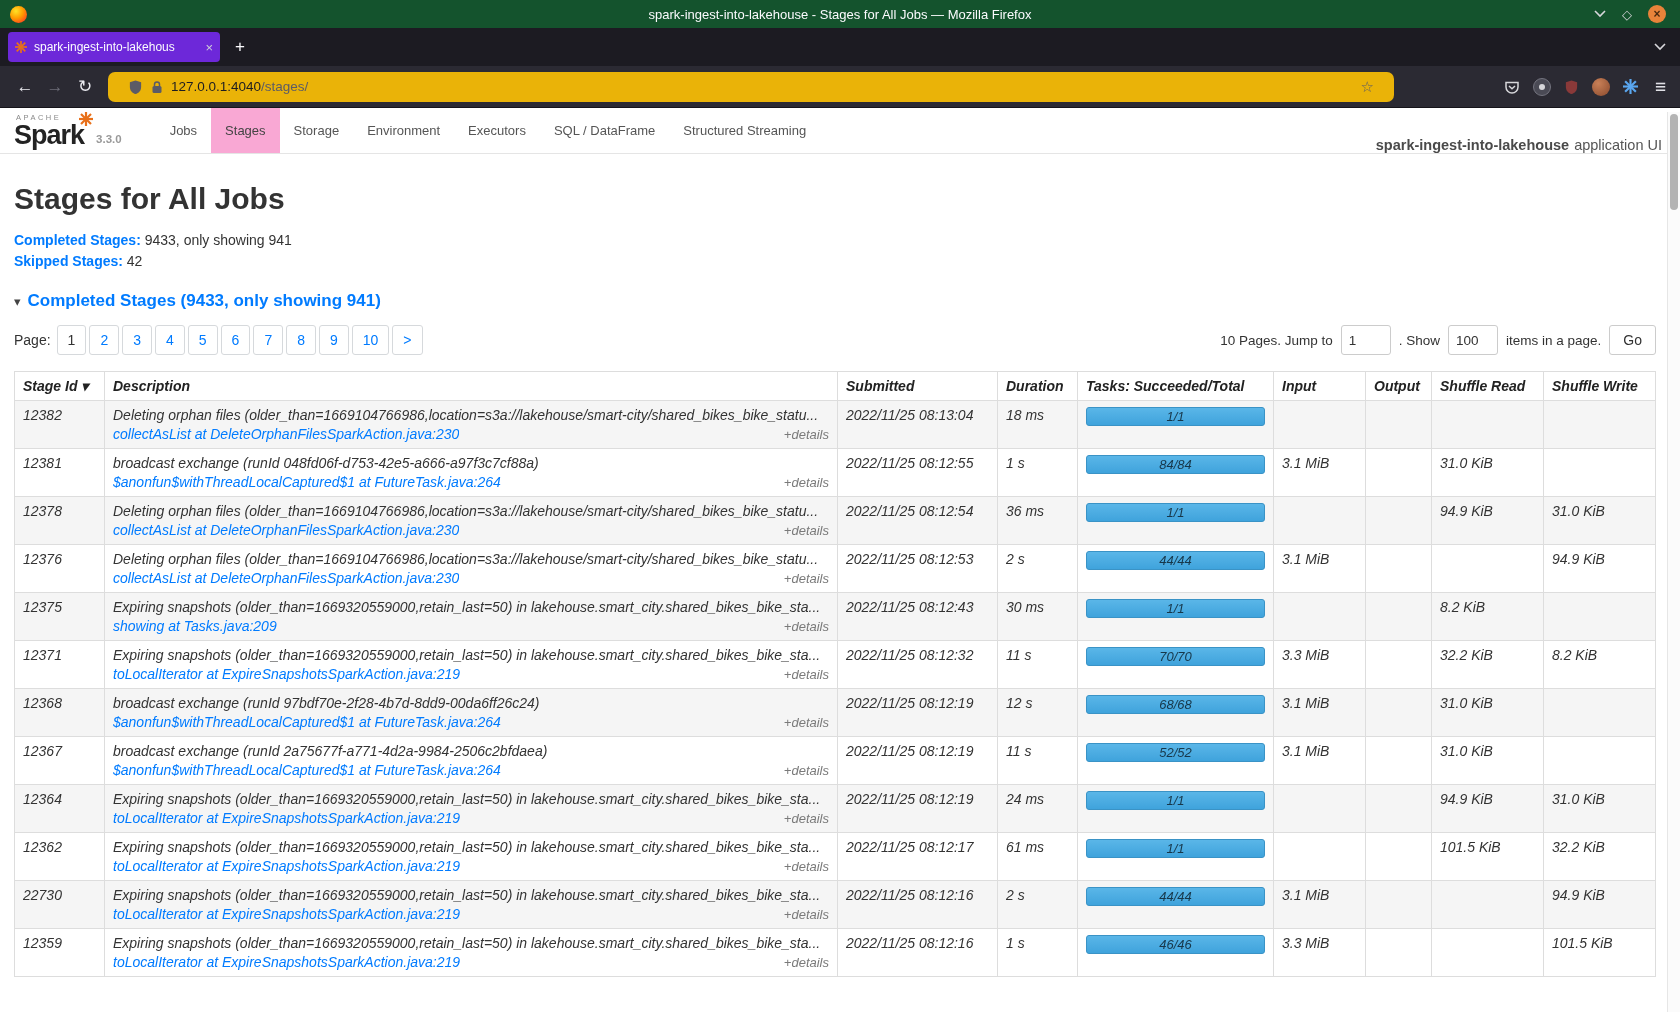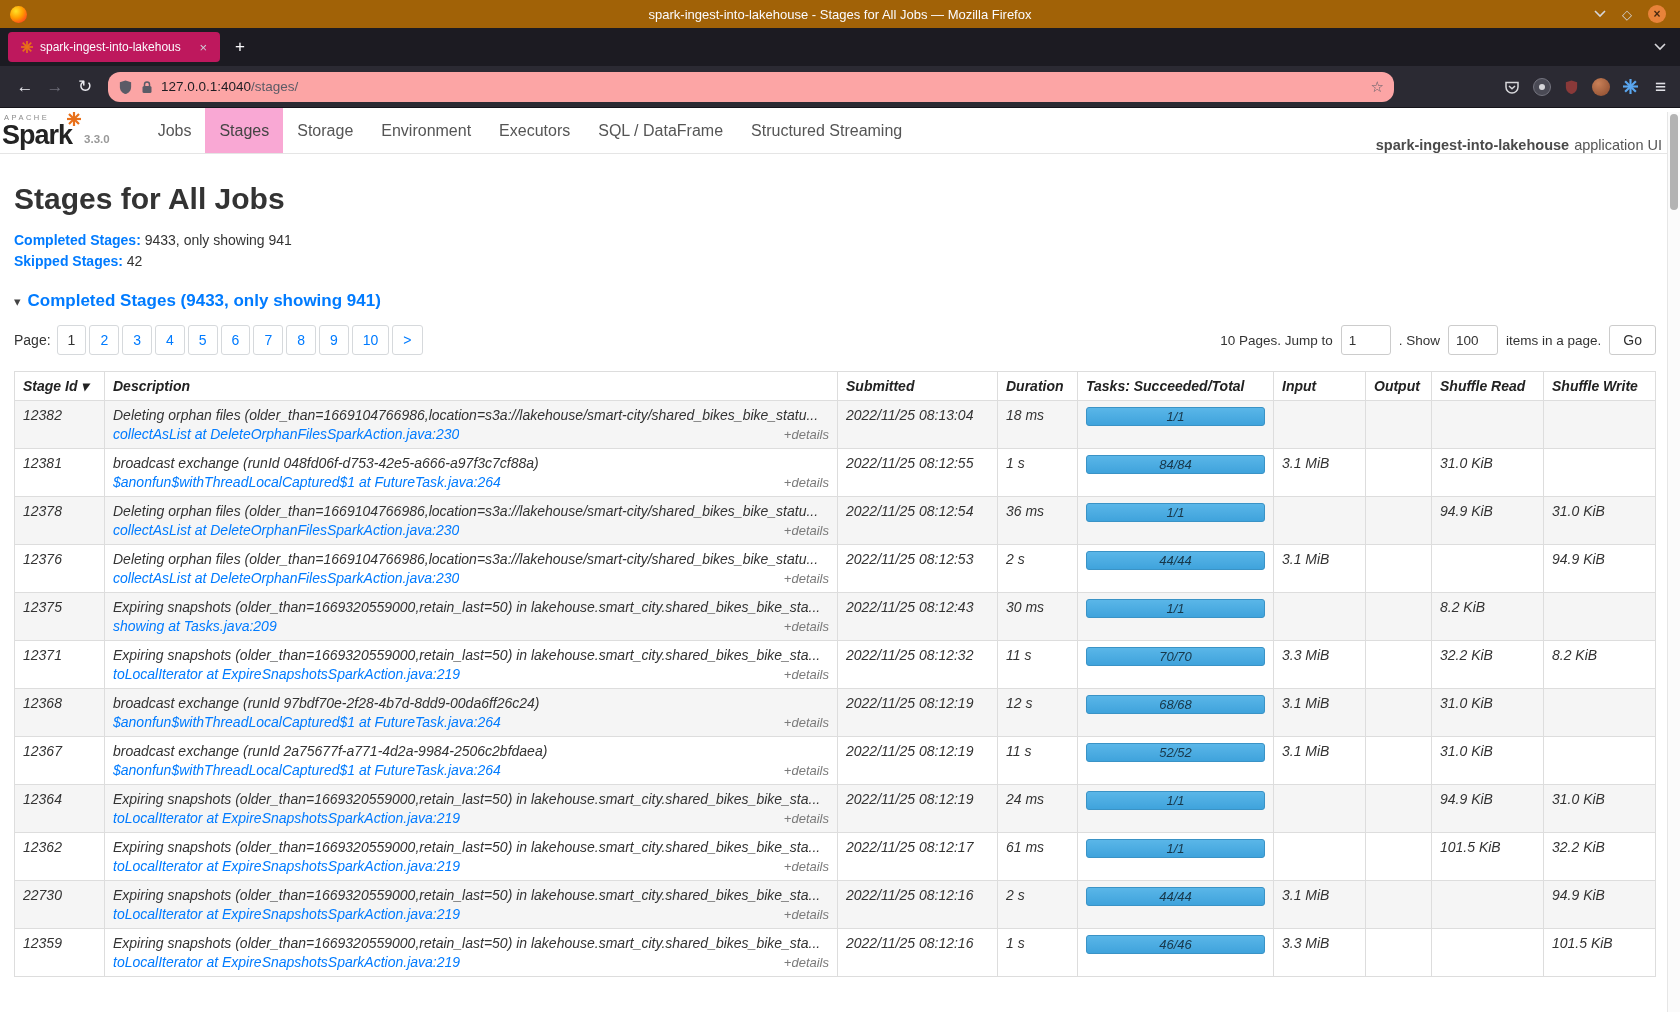--- a/index.html
+++ b/index.html
@@ -1,67 +1,67 @@
 <!DOCTYPE html>
 <html><head>
 <meta charset="utf-8">
 <style>
   * { margin:0; padding:0; box-sizing:border-box; }
   html,body { width:1680px; height:1012px; overflow:hidden; background:#fff;
               font-family:"Liberation Sans", sans-serif; }
 
   
-  .titlebar { height:28px; background:#a16207; display:flex; align-items:center; position:relative; }
+  .titlebar { height:28px; background:#14532d; display:flex; align-items:center; position:relative; }
   .firefox-logo { width:17px; height:17px; border-radius:50%; margin-left:10px; z-index:2;
     background:radial-gradient(circle at 35% 30%, #ffe226 0%, #ff9a00 45%, #ff4a1d 80%, #c13584 100%); }
   .titlebar-title { position:absolute; left:0; right:0; text-align:center; color:#fbfbfe; font-size:13px; }
   .window-controls { margin-left:auto; display:flex; align-items:center; gap:16px; margin-right:14px; z-index:2; }
   .win-glyph { color:#d7d7db; font-size:13px; line-height:1; display:flex; align-items:center; }
   .win-close { width:18px; height:18px; border-radius:50%; background:#e8833a; color:#4a2a10;
     display:flex; align-items:center; justify-content:center; font-size:12px; font-weight:bold; }
 
   
   .tabstrip { height:38px; background:#1c1b22; display:flex; align-items:center; padding:0 8px; }
-  .tab { width:212px; height:30px; background:#be185d; border-radius:4px; color:#fbfbfe;
-    display:flex; align-items:center; gap:7px; padding:0 13px; font-size:12px; }
+  .tab { width:212px; height:30px; background:#6d28d9; border-radius:4px; color:#fbfbfe;
+    display:flex; align-items:center; gap:7px; padding:0 7px; font-size:12px; }
   .tab-title { flex:1; white-space:nowrap; overflow:hidden; }
   .tab-close { color:#cfcfd8; font-size:13px; }
   .newtab-btn { width:28px; height:28px; display:flex; align-items:center; justify-content:center;
     color:#fbfbfe; font-size:17px; margin-left:6px; border-radius:4px; }
   .alltabs-btn { margin-left:auto; margin-right:6px; display:flex; align-items:center; }
 
   
   .toolbar { height:42px; background:#2b2a33; display:flex; align-items:center; padding:0 10px; border-bottom:1px solid #15141a; }
   .nav-icon { width:30px; height:30px; display:flex; align-items:center; justify-content:center;
     font-size:17px; color:#eaeaf0; border-radius:4px; }
   .nav-icon.disabled { color:#6d6d78; }
-  .urlbar { flex:1; height:30px; background:#fca5a5; border-radius:12px; margin:0 110px 0 8px;
-    display:flex; align-items:center; padding:0 10px; gap:8px; }
+  .urlbar { flex:1; height:30px; background:#eab308; border-radius:7px; margin:0 110px 0 8px;
+    display:flex; align-items:center; padding:0 20px; gap:8px; }
   .url-text { font-size:13.5px; }
   .url-host { color:#1d1d22; }
   .url-path { color:#5b5b66; }
   .bookmark-star { margin-left:auto; color:#5b5b66; font-size:15px; }
   .toolbar-right { display:flex; align-items:center; gap:13px; margin-right:4px; }
   .ext-circle { width:18px; height:18px; border-radius:50%; }
   .badge-circle { background:#4a4a55; border:1px solid #74747f; display:flex; align-items:center; justify-content:center; }
   .badge-dot { width:6px; height:6px; border-radius:50%; background:#d7d7db; }
   .avatar-circle { background:radial-gradient(circle at 35% 30%, #c98057, #8a4a2e); }
   .menu-icon { color:#e0e0e6; font-size:19px; margin-left:4px; }
 
   
   .spark-header { height:46px; background:#fff; border-bottom:1px solid #e5e5e5;
-    display:flex; align-items:stretch; padding-left:2px; }
+    display:flex; align-items:stretch; padding-left:14px; }
   .spark-logo { display:flex; align-items:flex-end; padding:4px 6px 4px 0; }
   .logo-inner { position:relative; display:flex; flex-direction:column; line-height:1; }
   .logo-apache { font-size:7.5px; letter-spacing:2.5px; color:#8a8a8a; margin:1px 0 1px 2px; }
   .logo-spark { font-size:27px; font-weight:bold; color:#232323; letter-spacing:-1px; }
   .logo-star { position:absolute; top:-1px; right:-9px; }
   .logo-version { font-size:11.5px; font-weight:bold; color:#999; margin:0 0 4px 12px; }
   .spark-nav { display:flex; align-items:stretch; margin-left:28px; }
-  .spark-nav-item { display:flex; align-items:center; padding:0 14px; font-size:16px; color:#555;
+  .spark-nav-item { display:flex; align-items:center; padding:0 14px; font-size:13px; color:#555;
     text-decoration:none; cursor:pointer; }
   .spark-nav-item.active { background:#f9a8d4; color:#444; }
   .app-label { margin-left:auto; display:flex; align-items:flex-end; gap:5px; padding-right:18px;
     font-size:14.5px; color:#555; white-space:nowrap; }
   .app-label b { color:#4a4a4a; }
 
   
   .content { padding:0 24px 0 14px; }
   .page-title { font-size:30px; font-weight:bold; color:#333; margin:28px 0 16px; }
   .summary-line { font-size:14px; color:#333; margin:5px 0; }

